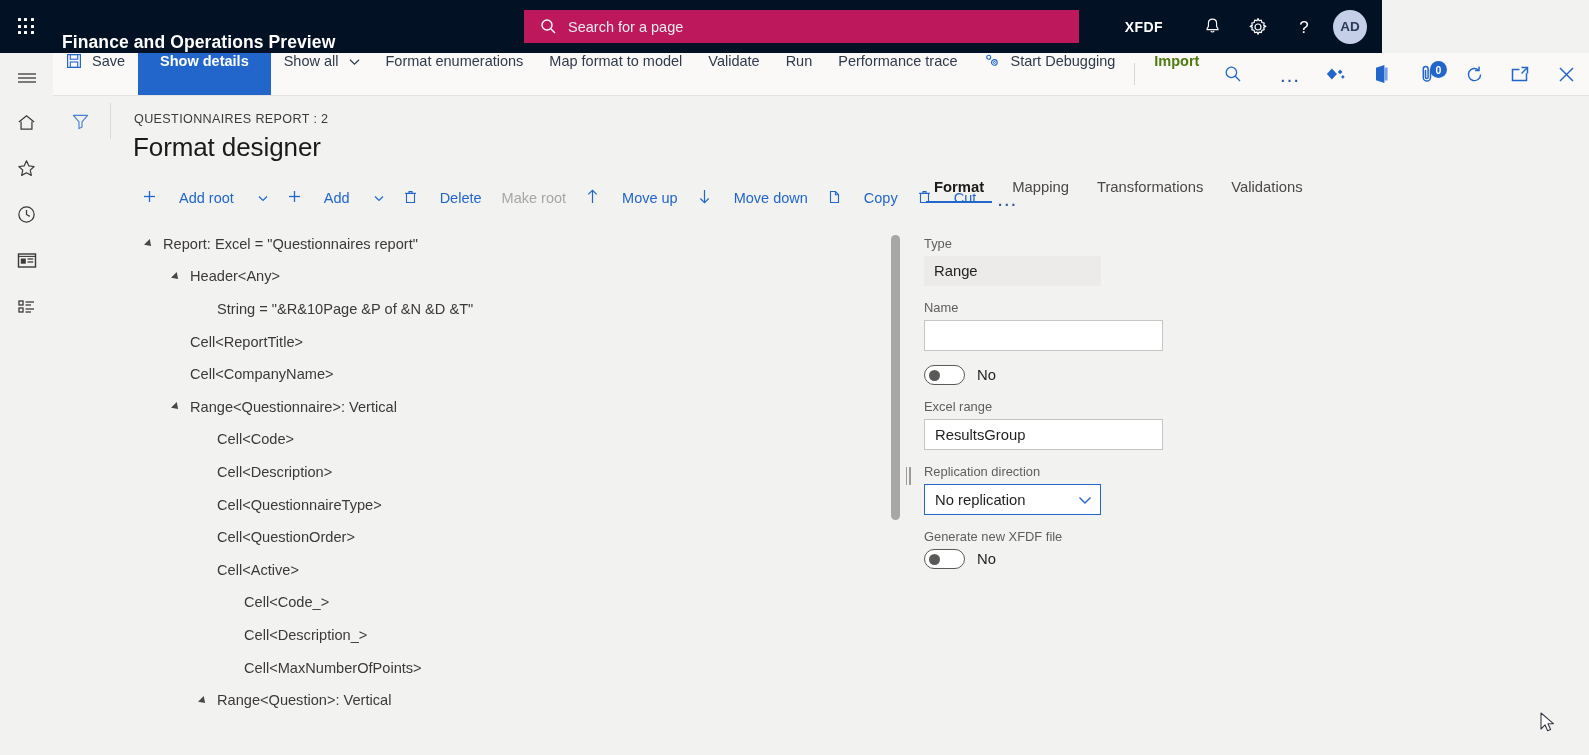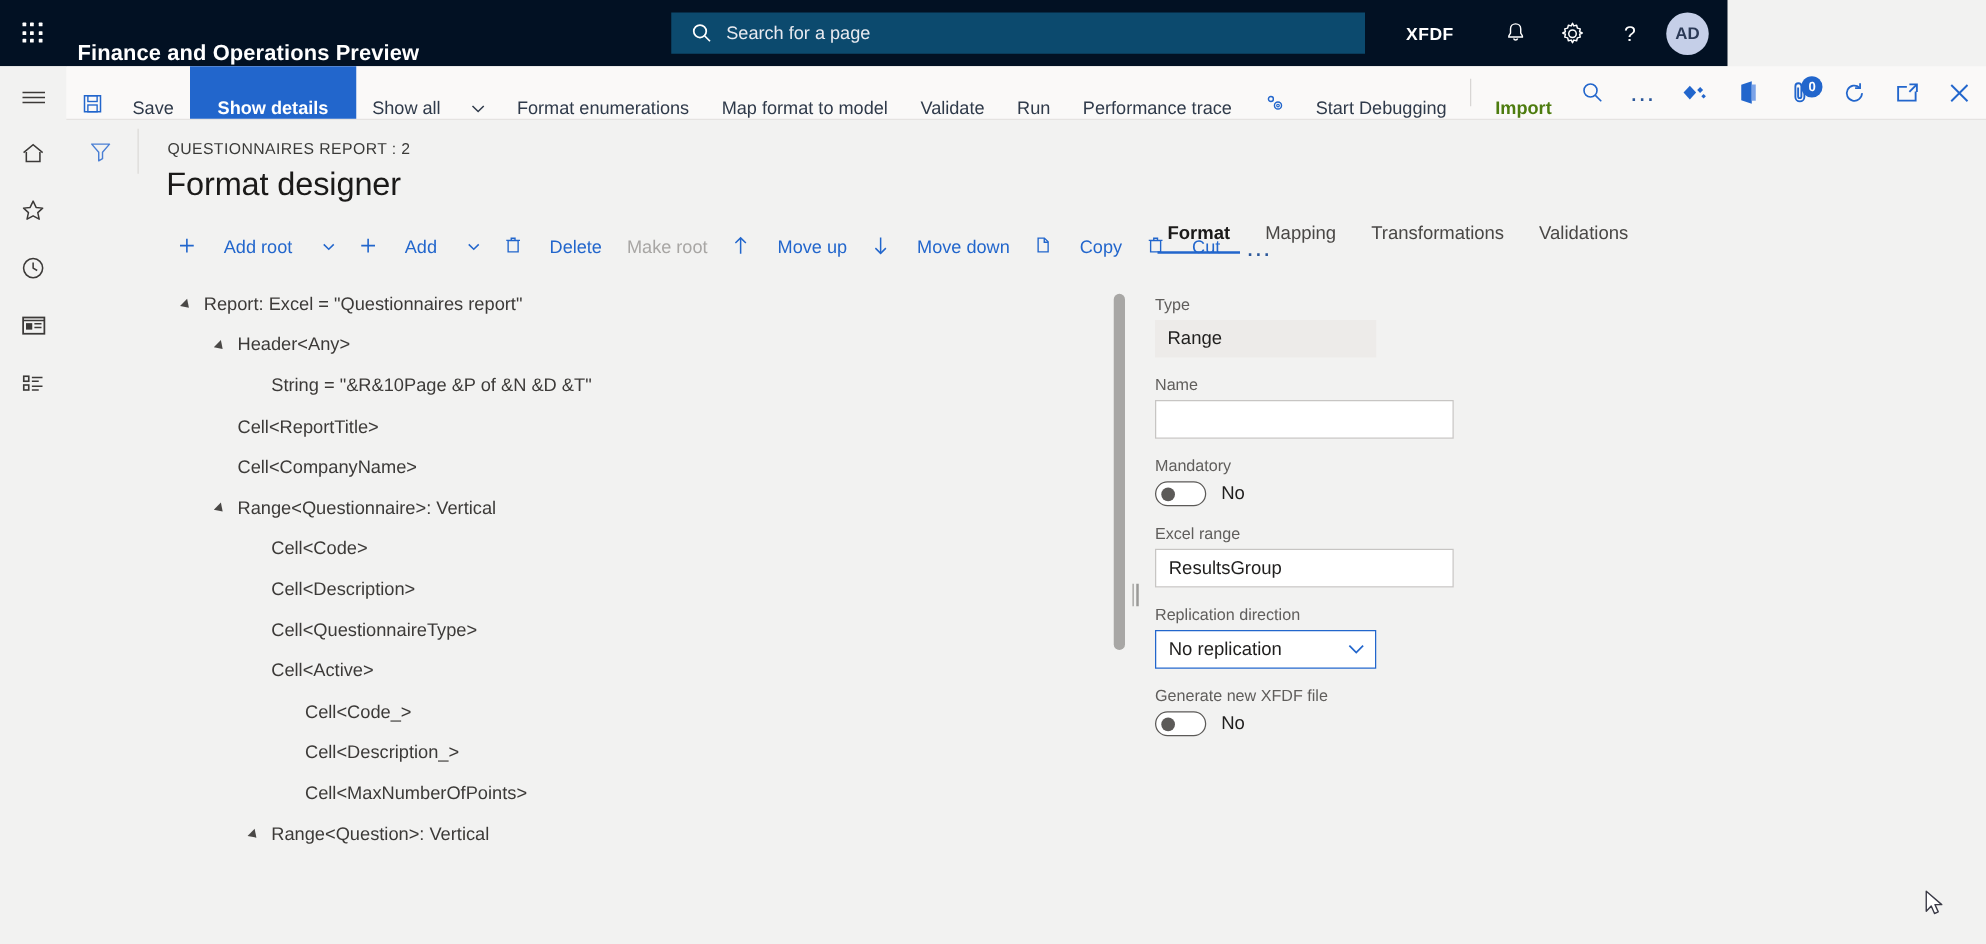--- a/index.html
+++ b/index.html
@@ -27,22 +27,22 @@
     width: 17px; height: 17px;
     display: grid; grid-template-columns: repeat(3,1fr); grid-template-rows: repeat(3,1fr);
     gap: 2.5px;
   }
   .waffle-grid i { display:block; width:3px; height:3px; background:#ffffff; border-radius:0.5px; }
   .app-title {
     color: #ffffff; font-size: 17.5px; font-weight: 600; letter-spacing: 0.1px;
     margin-left: 10px; white-space: nowrap;
   }
   .searchbox {
-    position: absolute; left: 537px; top: 10px; width: 555px; height: 33px;
-    background: #0c4a6e; display: flex; align-items: center; cursor: text;
+    position: absolute; left: 524px; top: 10px; width: 555px; height: 33px;
+    background: #be185d; display: flex; align-items: center; cursor: text;
   }
   .searchbox .mag { margin-left: 16px; margin-right: 11px; display:flex; }
   .searchbox .ph { color: #e8eaf0; font-size: 14.5px; }
   .topright { position: absolute; right: 0; top: 0; height: 53px; display:flex; align-items:center; }
   .company { color:#ffffff; font-size:14px; font-weight:600; letter-spacing:0.4px; margin-right: 26px; cursor:pointer;}
   .ticon { width: 46px; height:53px; display:flex; align-items:center; justify-content:center; cursor:pointer;}
   .avatar {
     width: 34px; height: 34px; border-radius: 50%; background: #c5cfe8;
     color:#2b3a57; font-size: 13.5px; font-weight: 600;
     display:flex; align-items:center; justify-content:center;
@@ -57,21 +57,21 @@
   .rail-btn { width:53px; height:46px; display:flex; align-items:center; justify-content:center; cursor:pointer; }
   .rail-btn.first { height: 42px; margin-top: 4px; }
 
   
   .cmdbar {
     position: absolute; left: 53px; top: 53px; width: 1536px; height: 43px;
     background: #faf9f8; border-bottom: 1px solid #e5e3e1;
     display: flex; align-items: stretch;
   }
   .cmd {
-    display: flex; align-items: flex-end; gap: 24px;
+    display: flex; align-items: flex-start; gap: 10px;
     padding: 0 13px; font-size: 14.5px; color: #2f3a4a; cursor: pointer;
     white-space: nowrap; background: transparent; border: none;
     font-family: inherit; height: 100%;
   }
   .cmd.active { background: #2266cc; color: #ffffff; font-weight: 600; padding: 0 22px; }
   .cmd.strong { color: #4d7c0f; font-weight: 600; }
   .cmd-sep { width: 1px; background: #d8d6d4; margin: 10px 6px; }
   .cmd-spacer { flex: 1 1 auto; }
   .cmdicon { width: 42px; display:flex; align-items:center; justify-content:center; cursor:pointer; position:relative; }
   .cmdicon.wide { width: 46px; }
@@ -517,20 +517,24 @@
       <div class="trow" style="padding-left: 62px;">
         <span class="twist-slot"></span>
         <span class="tlabel">Cell&lt;Description&gt;</span>
       </div>
       <div class="trow" style="padding-left: 62px;">
         <span class="twist-slot"></span>
         <span class="tlabel">Cell&lt;QuestionnaireType&gt;</span>
       </div>
       <div class="trow" style="padding-left: 62px;">
         <span class="twist-slot"></span>
+        <span class="tlabel">Cell&lt;QuestionOrder&gt;</span>
+      </div>
+      <div class="trow" style="padding-left: 62px;">
+        <span class="twist-slot"></span>
         <span class="tlabel">Cell&lt;Active&gt;</span>
       </div>
       <div class="trow" style="padding-left: 89px;">
         <span class="twist-slot"></span>
         <span class="tlabel">Cell&lt;Code_&gt;</span>
       </div>
       <div class="trow" style="padding-left: 89px;">
         <span class="twist-slot"></span>
         <span class="tlabel">Cell&lt;Description_&gt;</span>
       </div>
@@ -566,21 +570,20 @@
       <div class="flabel">Type</div>
       <div class="fread">Range</div>
     </div>
 
     <div class="fgroup">
       <div class="flabel">Name</div>
       <div class="finput"></div>
     </div>
 
     <div class="fgroup">
-      <div class="flabel">Mandatory</div>
       <div class="togglerow">
         <div class="toggle">
             <span class="knob"></span>
           </div>
         <div class="togglelabel">No</div>
       </div>
     </div>
 
     <div class="fgroup">
       <div class="flabel">Excel range</div>

